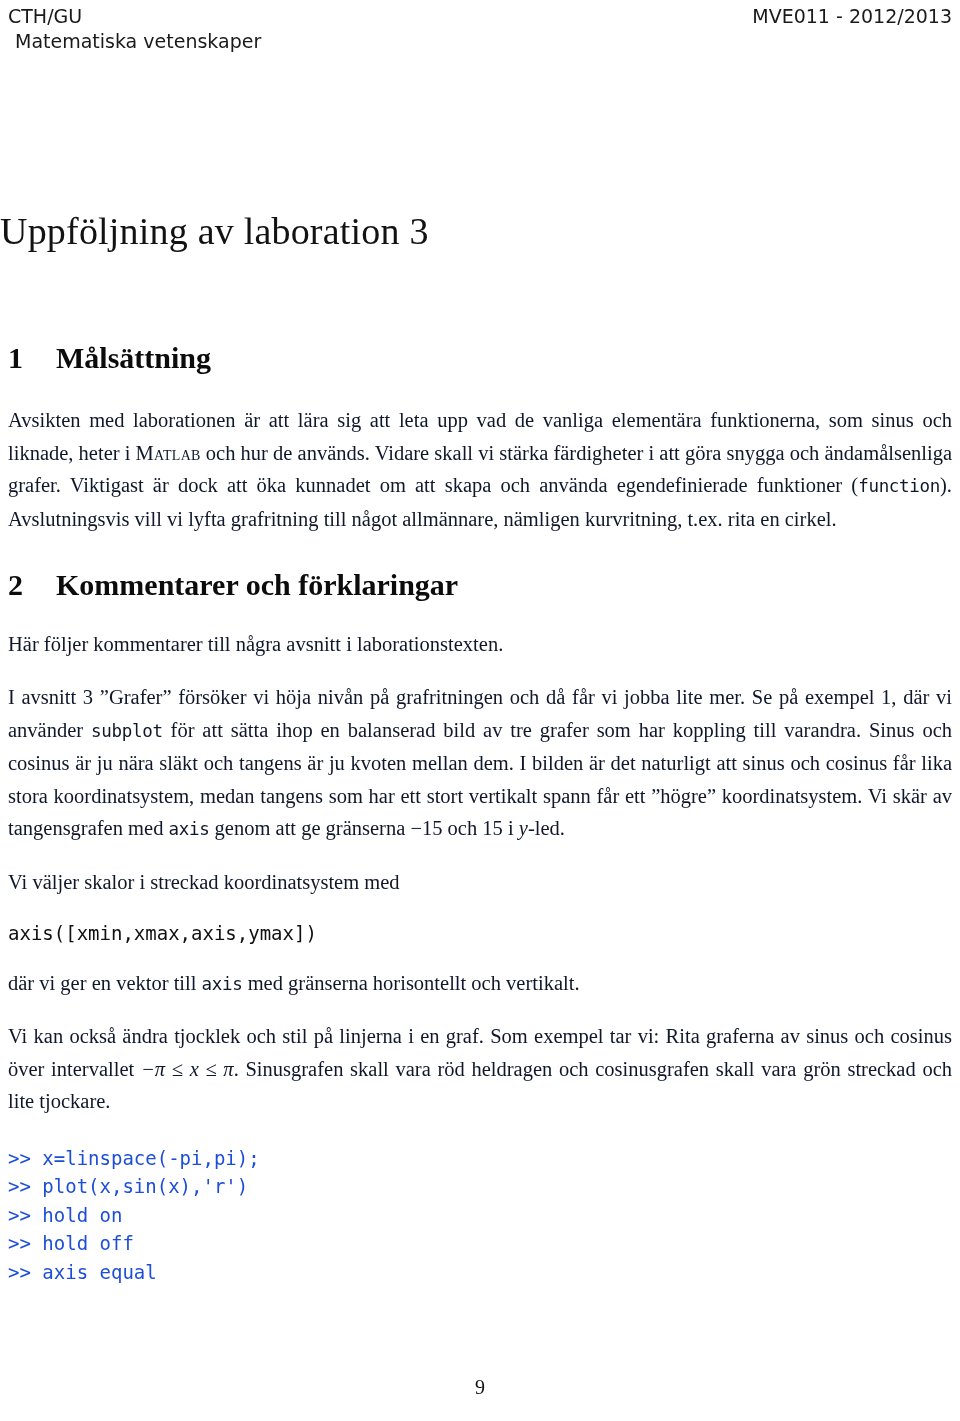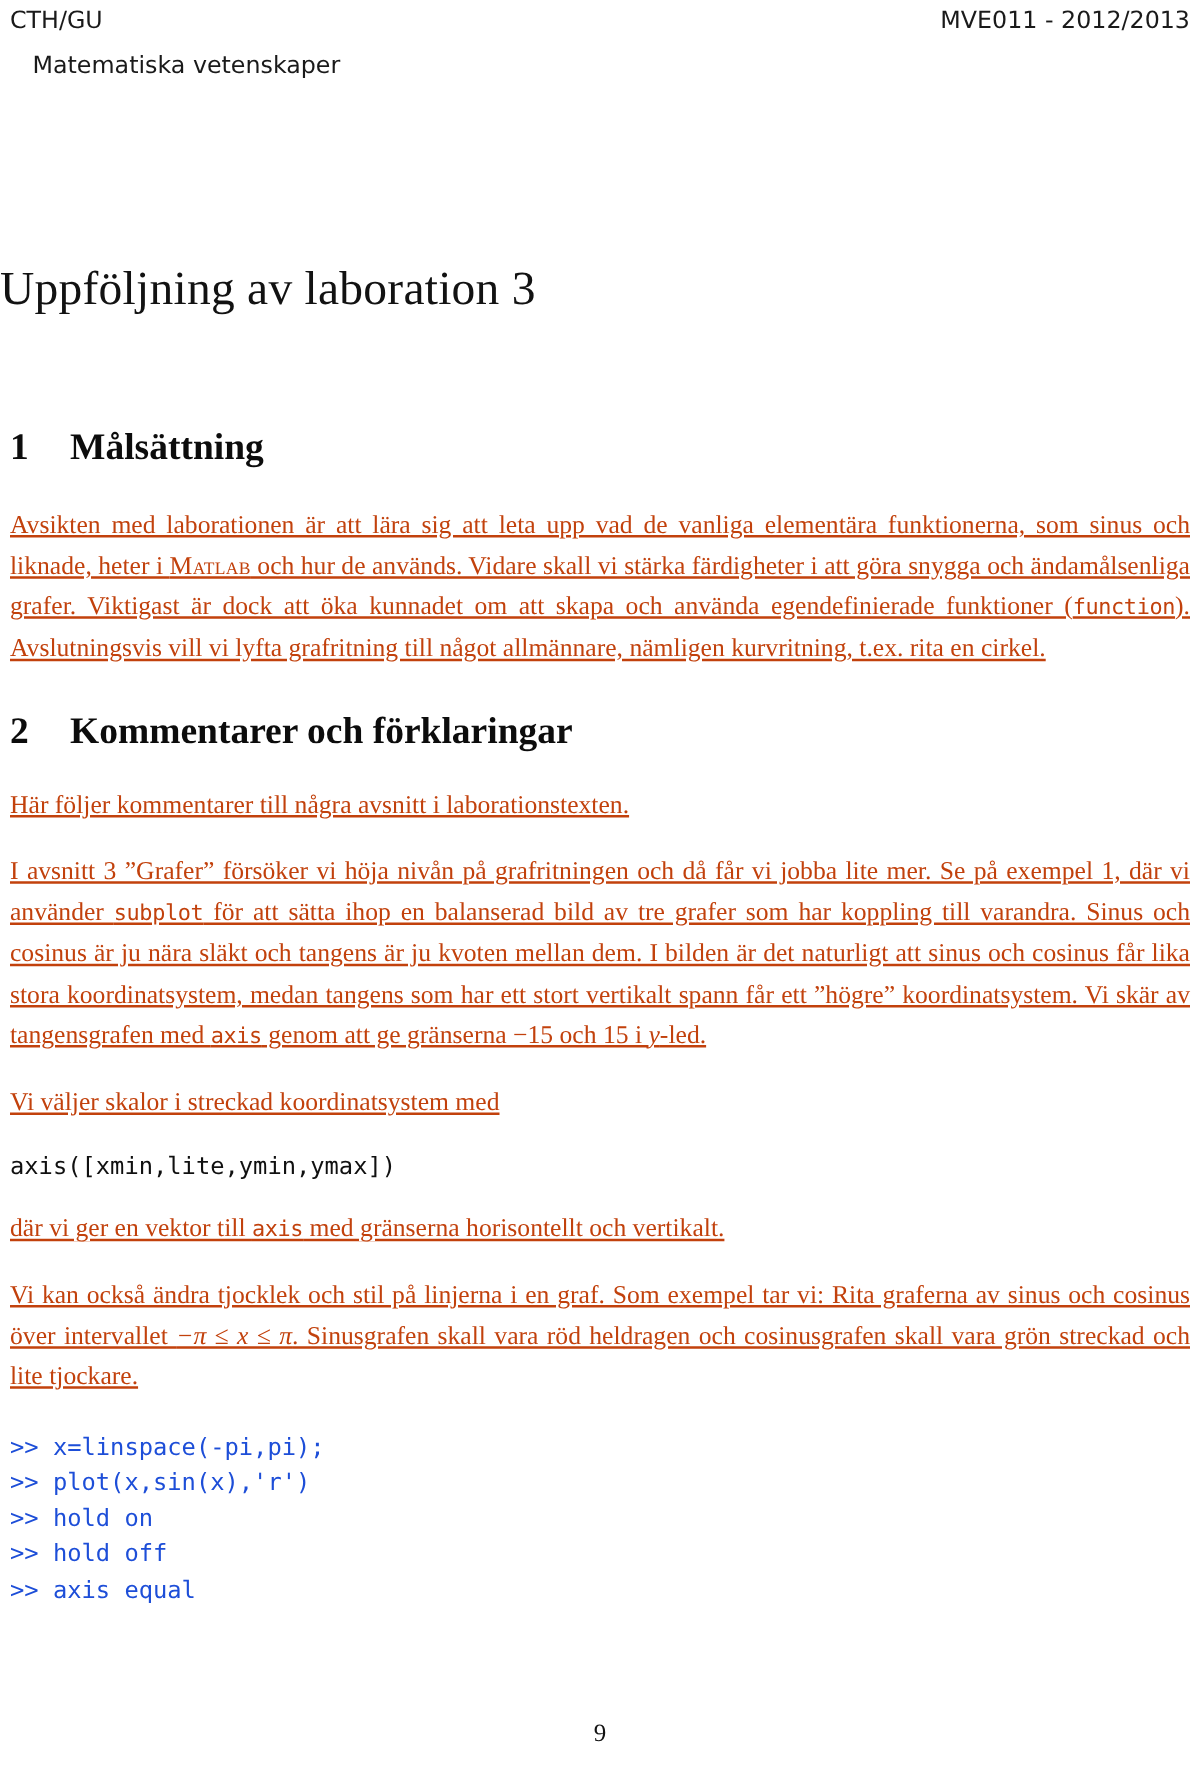--- a/index.html
+++ b/index.html
@@ -42,23 +42,22 @@
     text-align: left;
   }
   .runhead .right {
     position: absolute;
     right: 0;
     top: 0;
     text-align: center;
   }
   .runhead .l2 {
     position: absolute;
-    left: 18px;
+    left: 7px;
     top: 25px;
-    margin-top: 11px;
   }
 
   
   .doc-title {
     position: absolute;
     top: 183px;
     left: 0;
     right: 0;
     text-align: left;
     font-size: 38px;
@@ -94,23 +93,22 @@
   h2.section .ttl {
     font-weight: bold;
   }
 
   p.body {
     font-size: 20.5px;
     line-height: 32.6px;
     text-align: justify;
     margin: 0;
     padding: 0;
-    color: #c2410c;
+    color: #0f172a;
     hyphens: none;
-    text-decoration: underline;
   }
 
   .gap-after-sec1 { height: 28px; }
   .gap-par { height: 20px; }
   .tt-inline {
     font-family: "DejaVu Sans Mono", "Liberation Mono", monospace;
     font-size: 17.5px;
     letter-spacing: -0.3px;
   }
   .smallcaps {
@@ -190,21 +188,21 @@
     <div class="gap-par"></div>
 
     <p class="body">I avsnitt 3 ”Grafer” försöker vi höja nivån på grafritningen och då får vi jobba lite mer. Se på exempel 1, där vi använder <span class="tt-inline">subplot</span> för att sätta ihop en balanserad bild av tre grafer som har koppling till varandra. Sinus och cosinus är ju nära släkt och tangens är ju kvoten mellan dem. I bilden är det naturligt att sinus och cosinus får lika stora koordinatsystem, medan tangens som har ett stort vertikalt spann får ett ”högre” koordinatsystem. Vi skär av tangensgrafen med <span class="tt-inline">axis</span> genom att ge gränserna −15 och 15 i <span class="mathit">y</span>-led.</p>
 
     <div class="gap-par"></div>
 
     <p class="body">Vi väljer skalor i streckad koordinatsystem med</p>
 
     <div class="gap-par"></div>
 
-    <div class="codeline-single">axis([xmin,lite,ymin,ymax])</div>
+    <div class="codeline-single">axis([xmin,xmax,axis,ymax])</div>
 
     <div class="gap-par"></div>
 
     <p class="body">där vi ger en vektor till <span class="tt-inline">axis</span> med gränserna horisontellt och vertikalt.</p>
 
     <div class="gap-par"></div>
 
     <p class="body">Vi kan också ändra tjocklek och stil på linjerna i en graf. Som exempel tar vi: Rita graferna av sinus och cosinus över intervallet <span class="mathit">−π ≤ x ≤ π</span>. Sinusgrafen skall vara röd heldragen och cosinusgrafen skall vara grön streckad och lite tjockare.</p>
 
     <div style="height:26px"></div>

